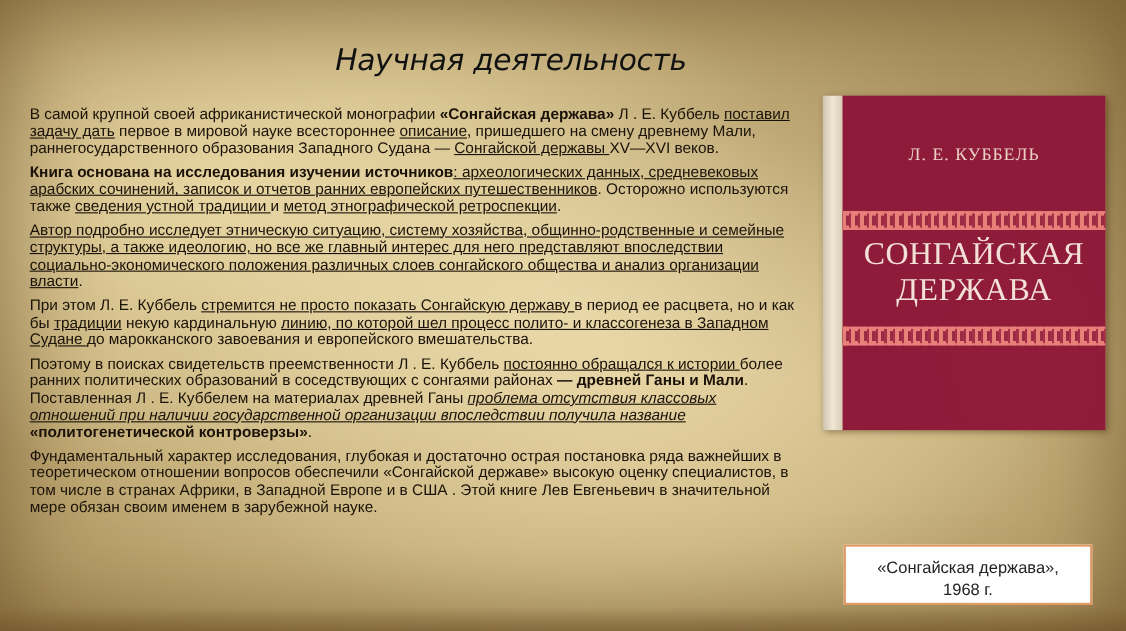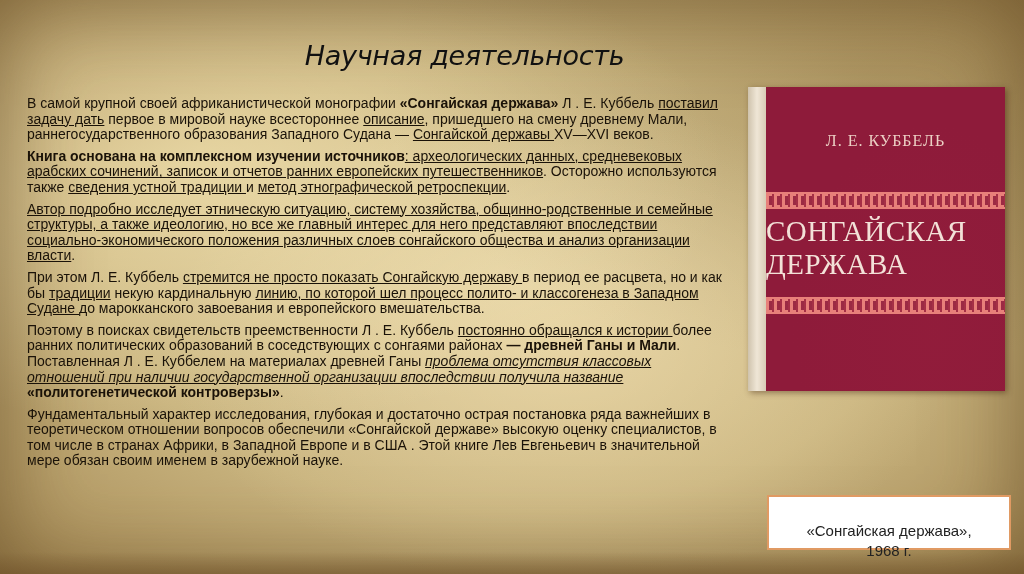--- a/index.html
+++ b/index.html
@@ -61,45 +61,45 @@
   }
   .band::after {
     content:""; position:absolute; left:0; right:0; top:4px; height:9px;
     background:
       repeating-linear-gradient(90deg, transparent 0 3px, #8e1b3a 3px 6px, transparent 6px 8px);
     opacity:0.85;
   }
   .band.b1 { top:105px; }
   .band.b2 { top:210px; }
   .book-title {
-    position:absolute; left:0; right:0; top:128px; text-align:left;
+    position:absolute; left:0; right:0; top:128px; text-align:center;
     font-family:"Liberation Serif", serif; font-size:29px; line-height:33px;
     color:#f3e1d8; letter-spacing:0.5px;
   }
   .caption {
-    position:absolute; left:767px; top:495px; width:244px; height:55px;
+    position:absolute; left:767px; top:495px; width:226px; height:55px;
     background:#fff; border:2px solid #e09a63; box-sizing:border-box;
     text-align:center; font-family:"Liberation Sans", sans-serif;
-    font-size:15px; line-height:20px; color:#222; padding-top:24px;
+    font-size:15px; line-height:20px; color:#222; padding-top:10px;
   }
 </style>
 </head>
 <body>
 
 <div class="vignette"></div>
 <div class="bottom-edge"></div>
 
 <h1 class="title" style="margin:0;font-weight:normal;">Научная деятельность</h1>
 
 <div class="content">
   <p>
     <span>В самой крупной своей африканистической монографии </span><span class="b">«Сонгайская держава»</span><span> Л . Е. Куббель </span><span class="u">поставил задачу дать</span><span> первое в мировой науке всестороннее </span><span class="u">описание</span><span>, пришедшего на смену древнему Мали, раннегосударственного образования Западного Судана — </span><span class="u">Сонгайской державы </span><span>XV—XVI веков.</span>
   </p>
   <p>
-    <span class="b">Книга основана на комплексном изучении источников</span><span class="u">: археологических данных, средневековых арабских сочинений, записок и отчетов ранних европейских путешественников</span><span>. Осторожно используются также </span><span class="u">сведения устной традиции </span><span>и </span><span class="u">метод этнографической ретроспекции</span><span>.</span>
+    <span class="b">Книга основана на исследования изучении источников</span><span class="u">: археологических данных, средневековых арабских сочинений, записок и отчетов ранних европейских путешественников</span><span>. Осторожно используются также </span><span class="u">сведения устной традиции </span><span>и </span><span class="u">метод этнографической ретроспекции</span><span>.</span>
   </p>
   <p>
     <span class="u">Автор подробно исследует этническую ситуацию, систему хозяйства, общинно-родственные и семейные структуры, а также идеологию, но все же главный интерес для него представляют впоследствии социально-экономического положения различных слоев сонгайского общества и анализ организации власти</span><span>.</span>
   </p>
   <p>
     <span>При этом Л. Е. Куббель </span><span class="u">стремится не просто показать Сонгайскую державу </span><span>в период ее расцвета, но и как бы </span><span class="u">традиции</span><span> некую кардинальную </span><span class="u">линию, по которой шел процесс полито- и классогенеза в Западном Судане </span><span>до марокканского завоевания и европейского вмешательства.</span>
   </p>
   <p>
     <span>Поэтому в поисках свидетельств преемственности Л . Е. Куббель </span><span class="u">постоянно обращался к истории </span><span>более ранних политических образований в соседствующих с сонгаями районах </span><span class="b">— древней Ганы и Мали</span><span>. Поставленная Л . Е. Куббелем на материалах древней Ганы </span><span class="u i">проблема отсутствия классовых отношений при наличии государственной организации впоследствии получила название </span><span class="b">«политогенетической контроверзы»</span><span>.</span>
   </p>

